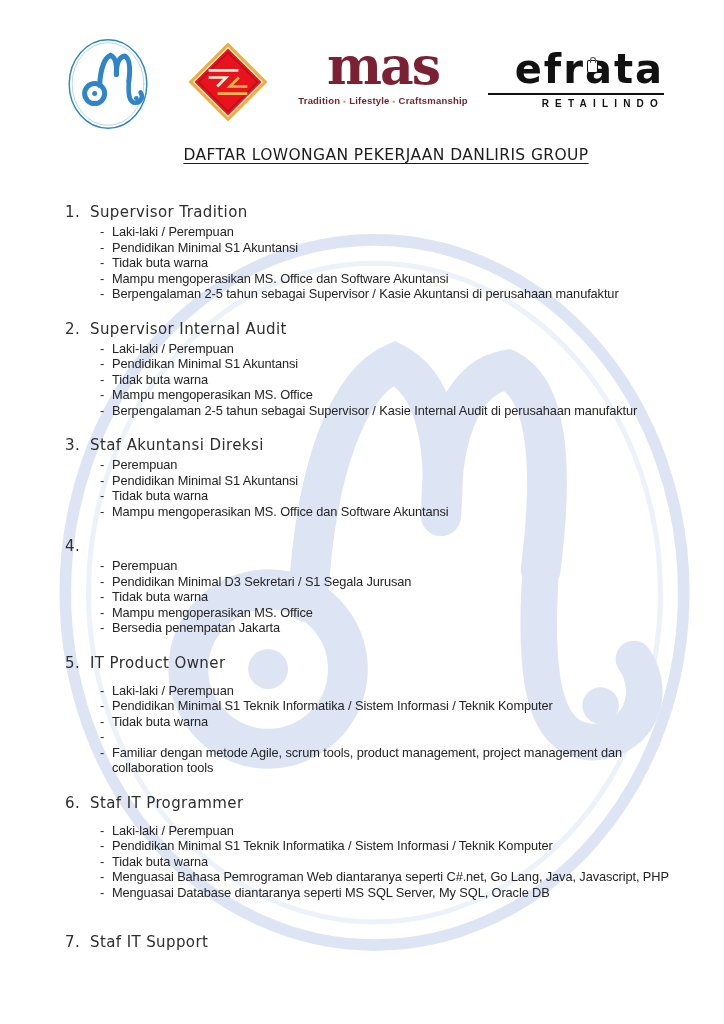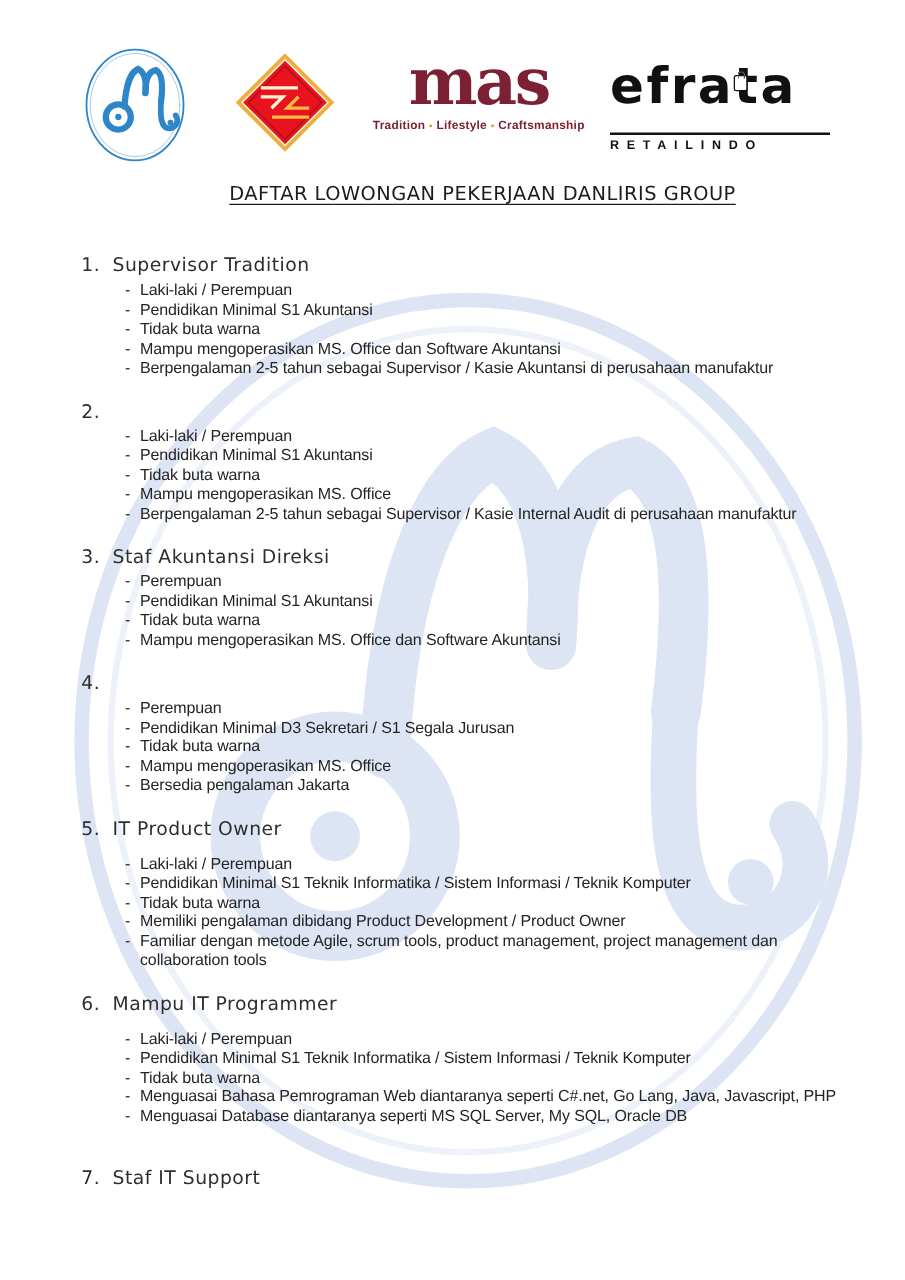--- a/index.html
+++ b/index.html
@@ -17,35 +17,35 @@
   .logo-row{position:absolute;left:0;top:0;width:724px;height:140px;}
   .logo-danliris{position:absolute;left:66px;top:36px;width:84px;height:96px;color:#2e86c8;}
   .logo-diamond{position:absolute;left:183px;top:36px;width:90px;height:92px;}
   .logo-mas{position:absolute;left:291px;top:40px;width:184px;text-align:center;}
   .mas-word{
     font-family:"DejaVu Serif",serif;font-weight:bold;font-size:52px;line-height:52px;
     letter-spacing:-2px;color:#7c2033;
   }
   .mas-tagline{margin-top:3px;font-size:9.5px;font-weight:bold;color:#7c2033;letter-spacing:.2px;white-space:nowrap;}
   .mas-sep{color:#d19a3f;font-size:8px;padding:0 3px;}
-  .logo-efrata{position:absolute;left:488px;top:48px;width:176px;text-align:left;}
+  .logo-efrata{position:absolute;left:488px;top:48px;width:176px;text-align:right;}
   .efrata-word{
     font-family:"DejaVu Sans",sans-serif;font-weight:bold;font-size:40px;line-height:42px;
     letter-spacing:2px;color:#111;position:relative;
   }
   .bag-icon{
     position:absolute;left:57%;top:13px;width:9px;height:11px;background:#fff;
     border-radius:1px;box-shadow:0 0 0 1px #111;
   }
   .bag-icon:before{
     content:"";position:absolute;left:1.5px;top:-4px;width:4px;height:5px;
     border:1.5px solid #555;border-bottom:none;border-radius:3px 3px 0 0;
   }
   .efrata-sub{
-    margin-top:16px;border-top:2px solid #111;padding-top:3px;
+    margin-top:3px;border-top:2px solid #111;padding-top:3px;
     font-size:10px;font-weight:bold;color:#111;letter-spacing:.62em;white-space:nowrap;
   }
 
   
   .page-title{
     position:absolute;left:0;top:146px;width:724px;text-align:center;
     font-family:"DejaVu Sans",sans-serif;font-size:15.5px;font-weight:normal;
     color:#1c1c1c;letter-spacing:.4px;text-decoration:underline;
     text-underline-offset:3px;margin:0;padding-left:24px;
   }
@@ -154,20 +154,21 @@
           </li>
           <li>
             <span class="li-dash">-</span>
             <span class="li-text">Berpengalaman 2-5 tahun sebagai Supervisor / Kasie Akuntansi di perusahaan manufaktur</span>
           </li>
         </ul>
       </section>
       <section class="section">
         <div class="sec-head">
           <span class="sec-num">2.</span>
+          <span class="sec-title">Supervisor Internal Audit</span>
         </div>
         <ul class="sec-items">
           <li>
             <span class="li-dash">-</span>
             <span class="li-text">Laki-laki / Perempuan</span>
           </li>
           <li>
             <span class="li-dash">-</span>
             <span class="li-text">Pendidikan Minimal S1 Akuntansi</span>
           </li>
@@ -225,21 +226,21 @@
           <li>
             <span class="li-dash">-</span>
             <span class="li-text">Tidak buta warna</span>
           </li>
           <li>
             <span class="li-dash">-</span>
             <span class="li-text">Mampu mengoperasikan MS. Office</span>
           </li>
           <li>
             <span class="li-dash">-</span>
-            <span class="li-text">Bersedia pengalaman Jakarta</span>
+            <span class="li-text">Bersedia penempatan Jakarta</span>
           </li>
         </ul>
       </section>
       <section class="section extra-gap">
         <div class="sec-head">
           <span class="sec-num">5.</span>
           <span class="sec-title">IT Product Owner</span>
         </div>
         <ul class="sec-items">
           <li>
@@ -249,32 +250,31 @@
           <li>
             <span class="li-dash">-</span>
             <span class="li-text">Pendidikan Minimal S1 Teknik Informatika / Sistem Informasi / Teknik Komputer</span>
           </li>
           <li>
             <span class="li-dash">-</span>
             <span class="li-text">Tidak buta warna</span>
           </li>
           <li>
             <span class="li-dash">-</span>
-            <span class="li-text">Memiliki pengalaman dibidang Product Development / Product Owner</span>
           </li>
           <li>
             <span class="li-dash">-</span>
             <span class="li-text">Familiar dengan metode Agile, scrum tools, product management, project management dan collaboration tools</span>
           </li>
         </ul>
       </section>
       <section class="section extra-gap">
         <div class="sec-head">
           <span class="sec-num">6.</span>
-          <span class="sec-title">Mampu IT Programmer</span>
+          <span class="sec-title">Staf IT Programmer</span>
         </div>
         <ul class="sec-items">
           <li>
             <span class="li-dash">-</span>
             <span class="li-text">Laki-laki / Perempuan</span>
           </li>
           <li>
             <span class="li-dash">-</span>
             <span class="li-text">Pendidikan Minimal S1 Teknik Informatika / Sistem Informasi / Teknik Komputer</span>
           </li>

